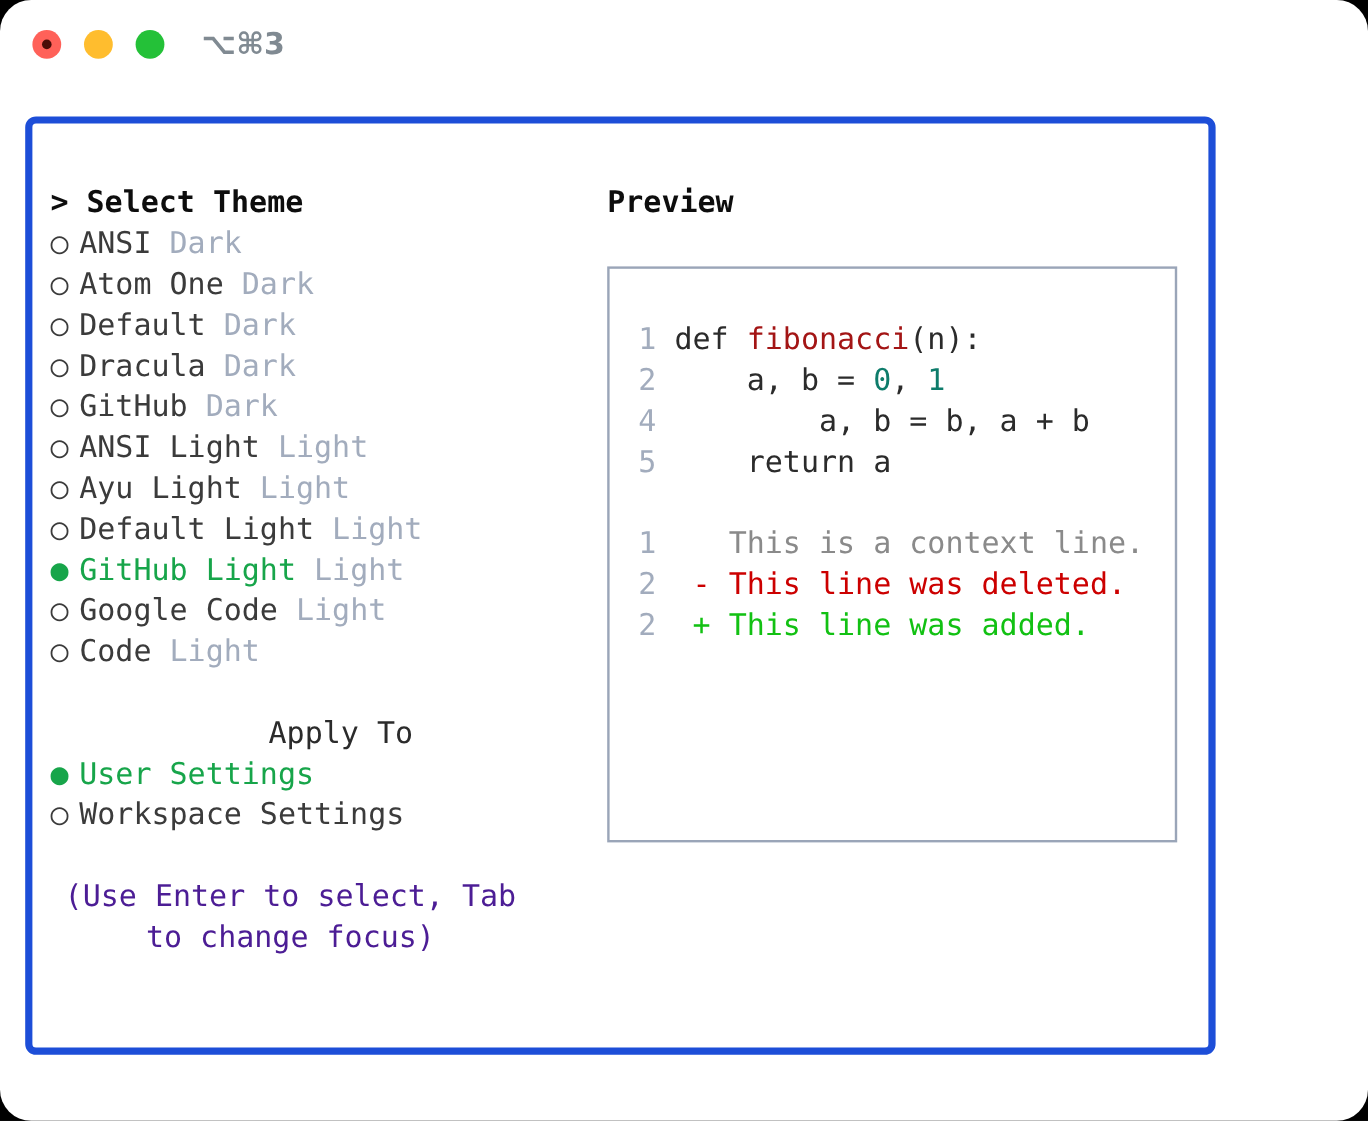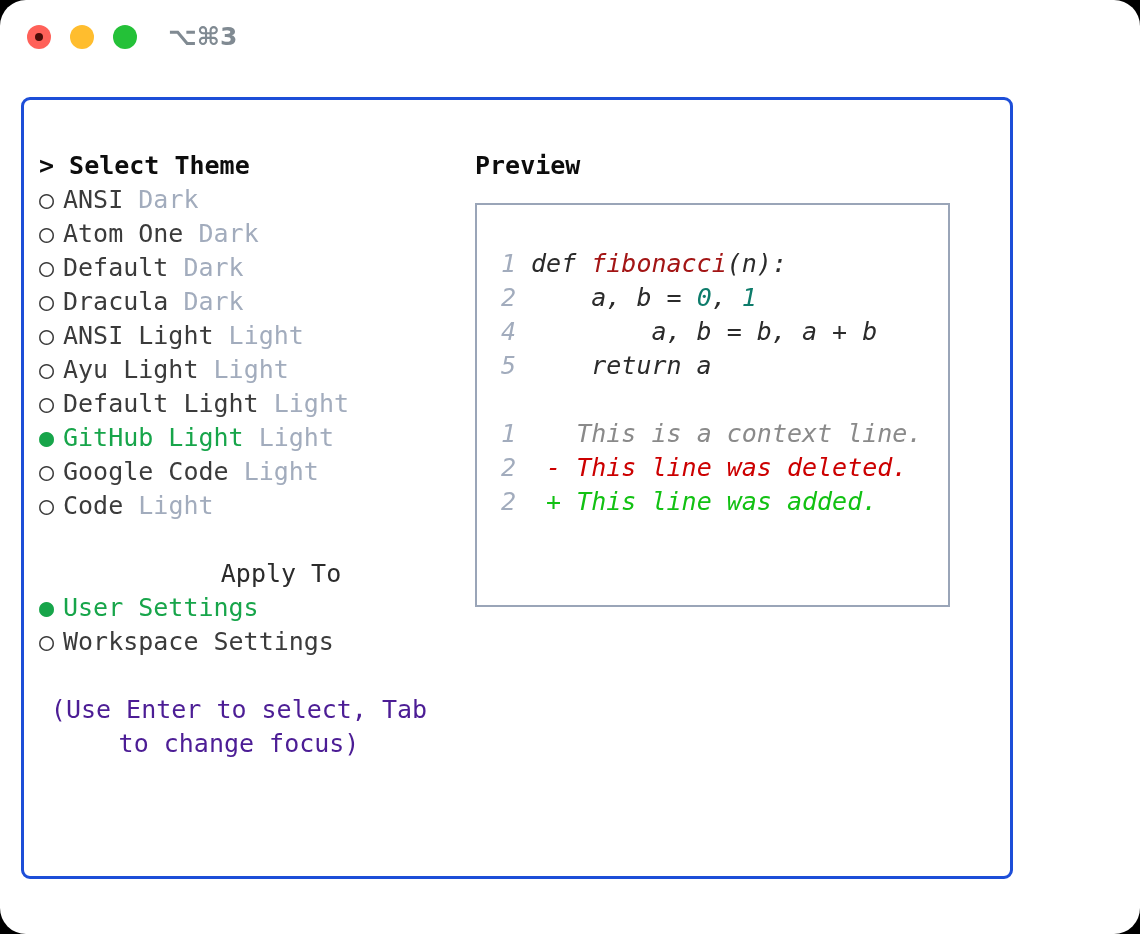--- a/index.html
+++ b/index.html
@@ -68,21 +68,21 @@
     font-family: "DejaVu Sans", sans-serif;
   }
 
   
   .panel {
     position: absolute;
     left: 21px;
     top: 97px;
     width: 992px;
     height: 782px;
-    border: 3px solid #1d4ed8;
+    border: 6px solid #1d4ed8;
     border-radius: 9px;
     background: #ffffff;
     box-sizing: border-box;
   }
 
   .columns {
     position: absolute;
     left: 0; top: 0;
     width: 100%;
     height: 100%;
@@ -135,40 +135,39 @@
     font-size: 25px;
     line-height: 34px;
     color: #4c1d95;
     width: 400px;
     text-align: center;
   }
 
   
   .right-col {
     position: absolute;
-    left: 451px;
+    left: 479px;
     top: 49px;
     width: 500px;
   }
   .preview-title {
     font-size: 25px;
     font-weight: bold;
     color: #0d0d0d;
     line-height: 34px;
     height: 34px;
   }
   .code-box {
-    margin-top: 20px;
+    margin-top: 36px;
     width: 475px;
-    height: 404px;
+    height: 480px;
     border: 2px solid #9aa5b8;
     background: #ffffff;
     box-sizing: border-box;
     padding: 42px 0 0 0;
-    font-style: italic;
   }
   .code-line {
     font-size: 25px;
     line-height: 34px;
     height: 34px;
     white-space: pre;
     padding-left: 13px;
   }
   .ln {
     display: inline-block;
@@ -202,20 +201,21 @@
   <div class="panel">
     <div class="columns">
 
       <div class="left-col">
         <div class="section-title">&gt; Select Theme</div>
         <div id="theme-list">
             <div class="opt-row"><span class="radio radio-off">○</span><span class="opt-label">ANSI</span><span> </span><span class="badge">Dark</span></div>
             <div class="opt-row"><span class="radio radio-off">○</span><span class="opt-label">Atom One</span><span> </span><span class="badge">Dark</span></div>
             <div class="opt-row"><span class="radio radio-off">○</span><span class="opt-label">Default</span><span> </span><span class="badge">Dark</span></div>
             <div class="opt-row"><span class="radio radio-off">○</span><span class="opt-label">Dracula</span><span> </span><span class="badge">Dark</span></div>
+            <div class="opt-row"><span class="radio radio-off">○</span><span class="opt-label">GitHub</span><span> </span><span class="badge">Dark</span></div>
             <div class="opt-row"><span class="radio radio-off">○</span><span class="opt-label">ANSI Light</span><span> </span><span class="badge">Light</span></div>
             <div class="opt-row"><span class="radio radio-off">○</span><span class="opt-label">Ayu Light</span><span> </span><span class="badge">Light</span></div>
             <div class="opt-row"><span class="radio radio-off">○</span><span class="opt-label">Default Light</span><span> </span><span class="badge">Light</span></div>
             <div class="opt-row selected"><span class="radio radio-on">●</span><span class="opt-label">GitHub Light</span><span> </span><span class="badge">Light</span></div>
             <div class="opt-row"><span class="radio radio-off">○</span><span class="opt-label">Google Code</span><span> </span><span class="badge">Light</span></div>
             <div class="opt-row"><span class="radio radio-off">○</span><span class="opt-label">Code</span><span> </span><span class="badge">Light</span></div>
           </div>
 
         <div class="spacer"></div>
 

